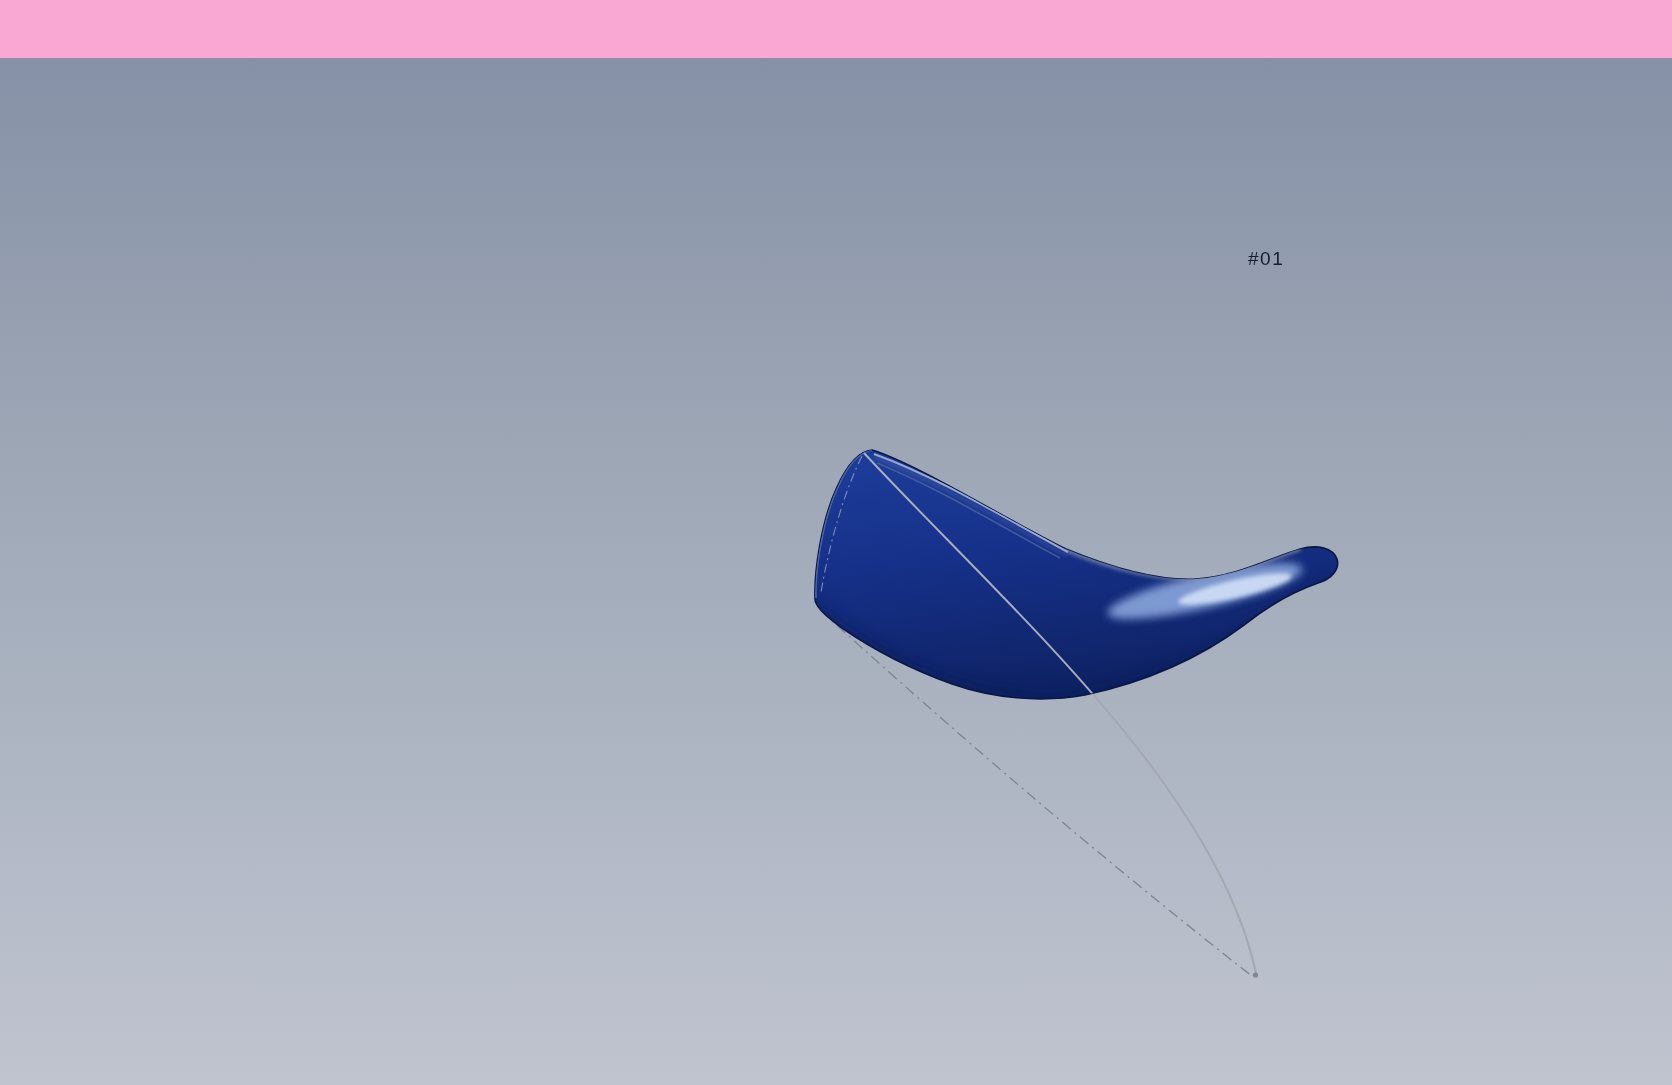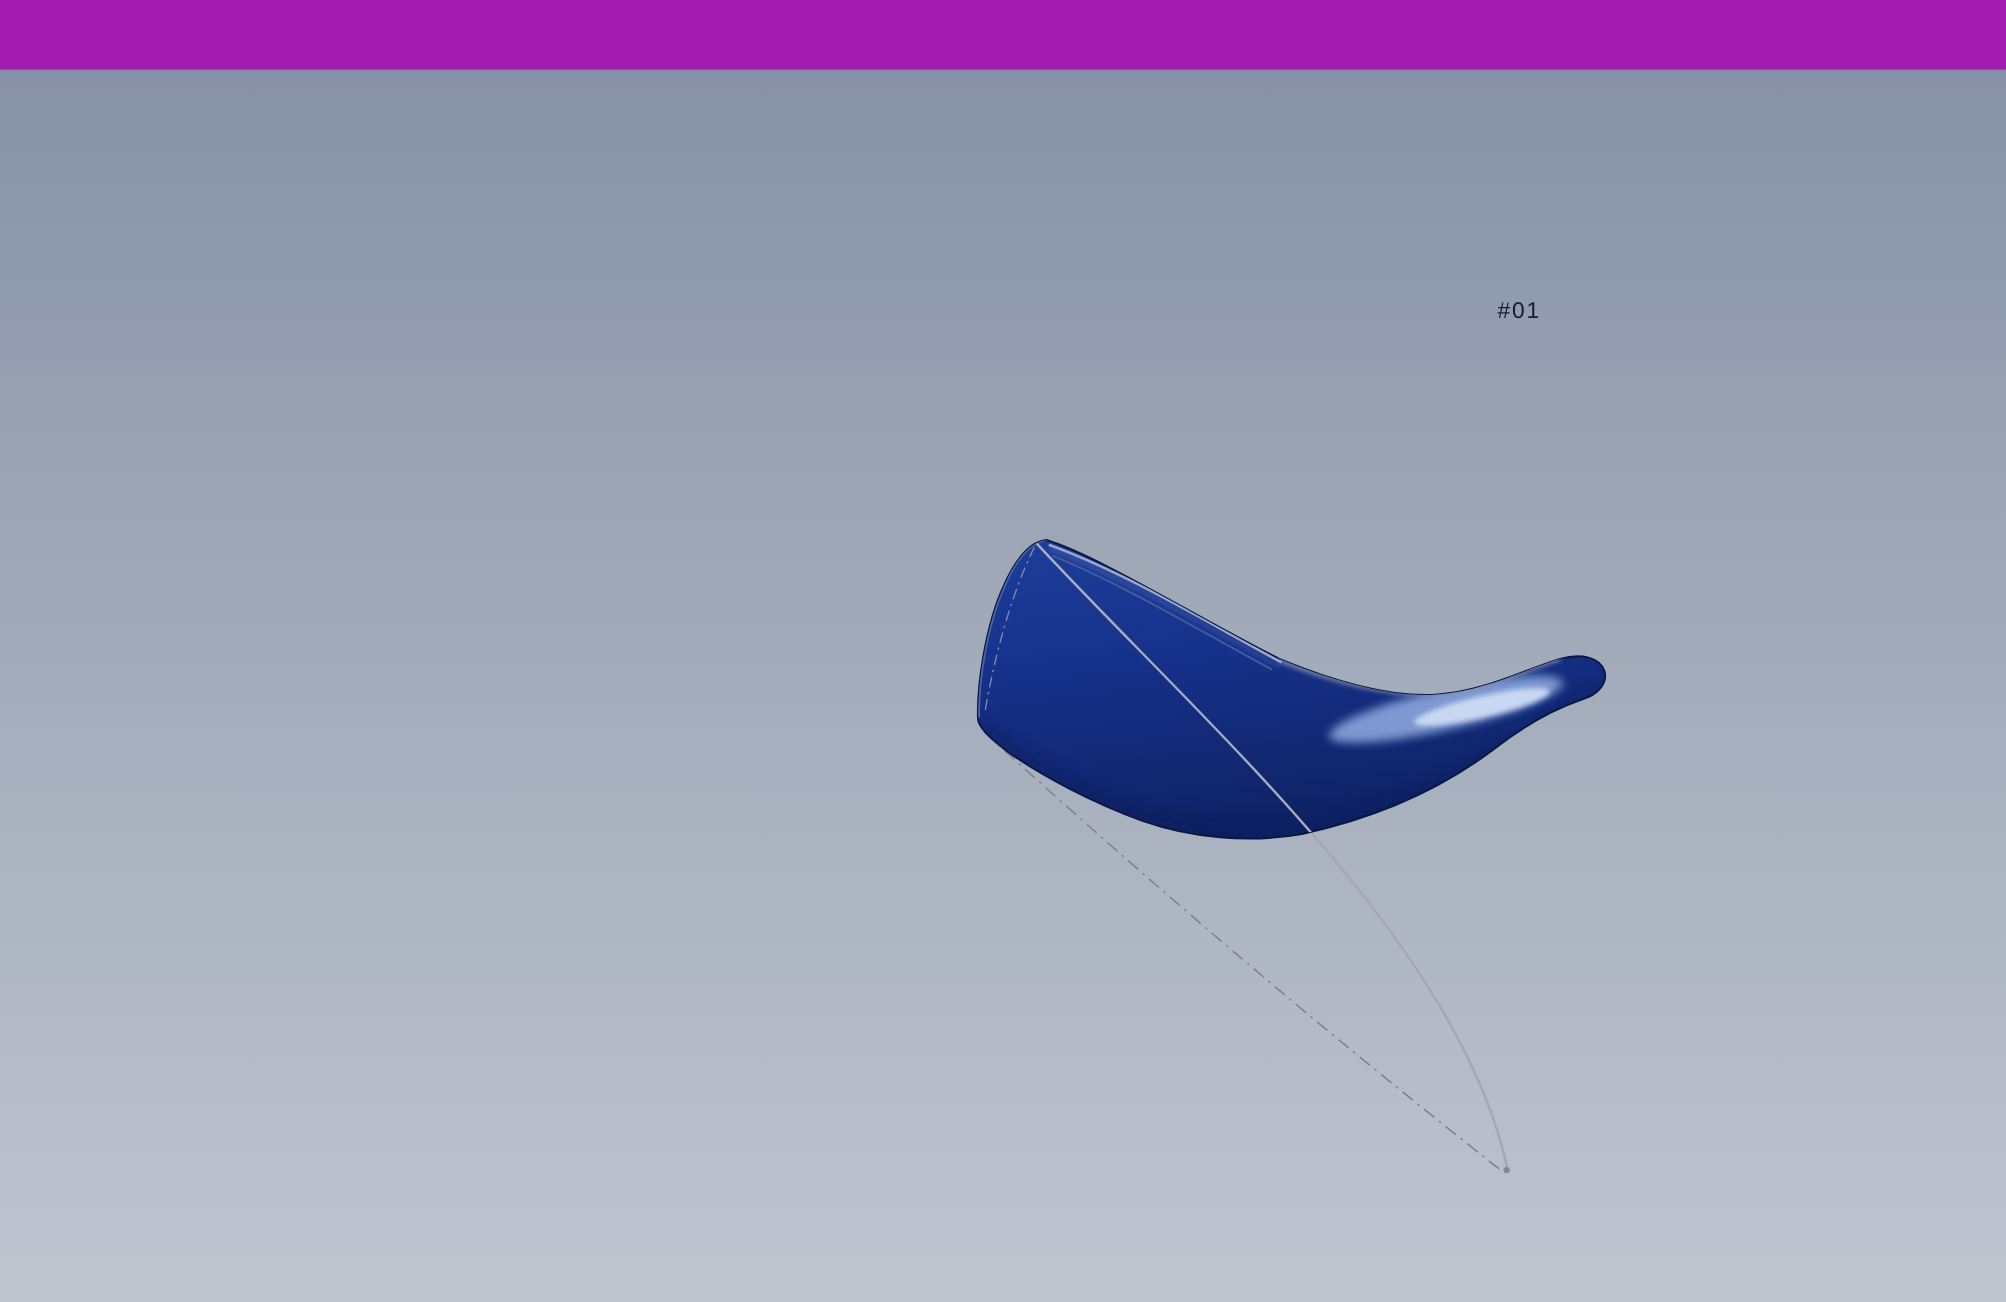--- a/index.html
+++ b/index.html
@@ -1,15 +1,15 @@
 <!DOCTYPE html>
 <html><head><meta charset="utf-8"><style>
 *{margin:0;padding:0;box-sizing:border-box}
 html,body{width:1672px;height:1085px;overflow:hidden;font-family:"Liberation Sans",sans-serif}
-#root{position:absolute;left:0;top:0;width:1672px;height:1085px;background:#a21caf}
+#root{position:absolute;left:0;top:0;width:1672px;height:1085px;background:#f9a8d4}
 .abs{position:absolute}
 #viewport{position:absolute;left:0;top:58px;width:1672px;height:1027px;
  background:linear-gradient(180deg,#8691a7 0%,#98a2b2 30%,#a6afbd 55%,#b4bac7 78%,#bfc4cf 100%)}
 </style></head><body>
 <div id="root">
     <div id="viewport"></div>
 <svg class="abs" style="left:0;top:0" width="1672" height="1085" viewBox="0 0 1672 1085">
 <defs>
 <linearGradient id="bodyg" x1="0" y1="0" x2="0.25" y2="1">
  <stop offset="0" stop-color="#1d3e9a"></stop>

